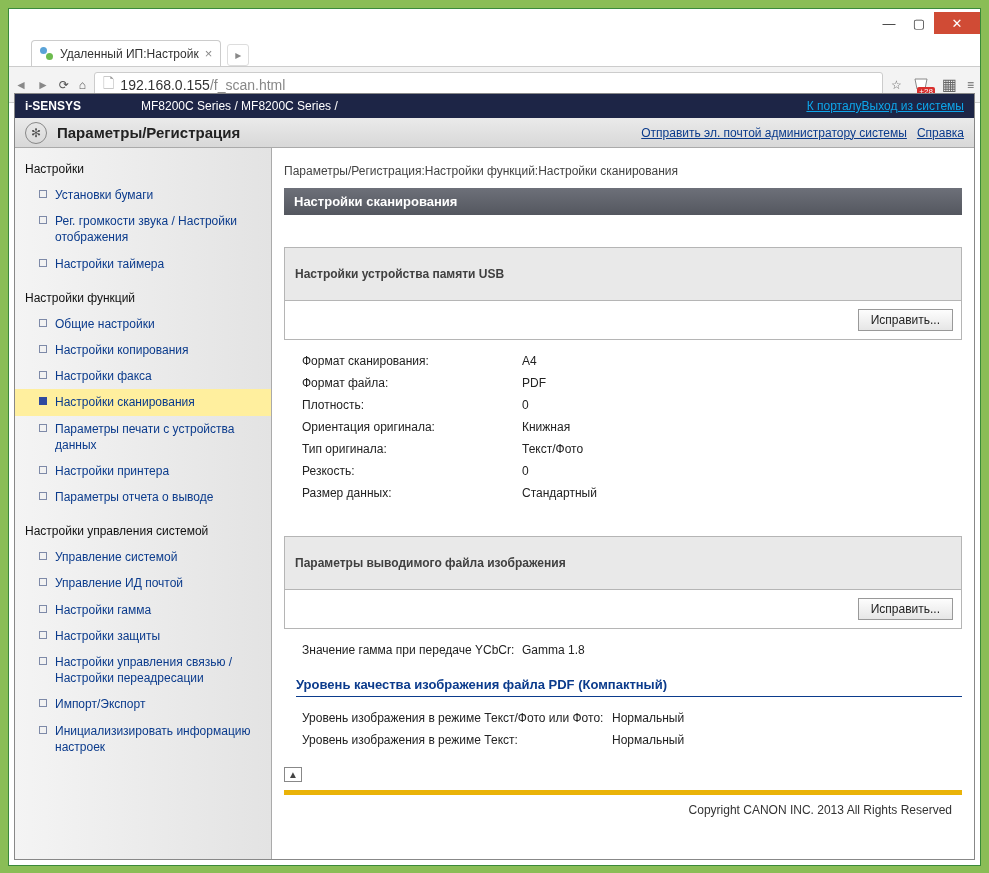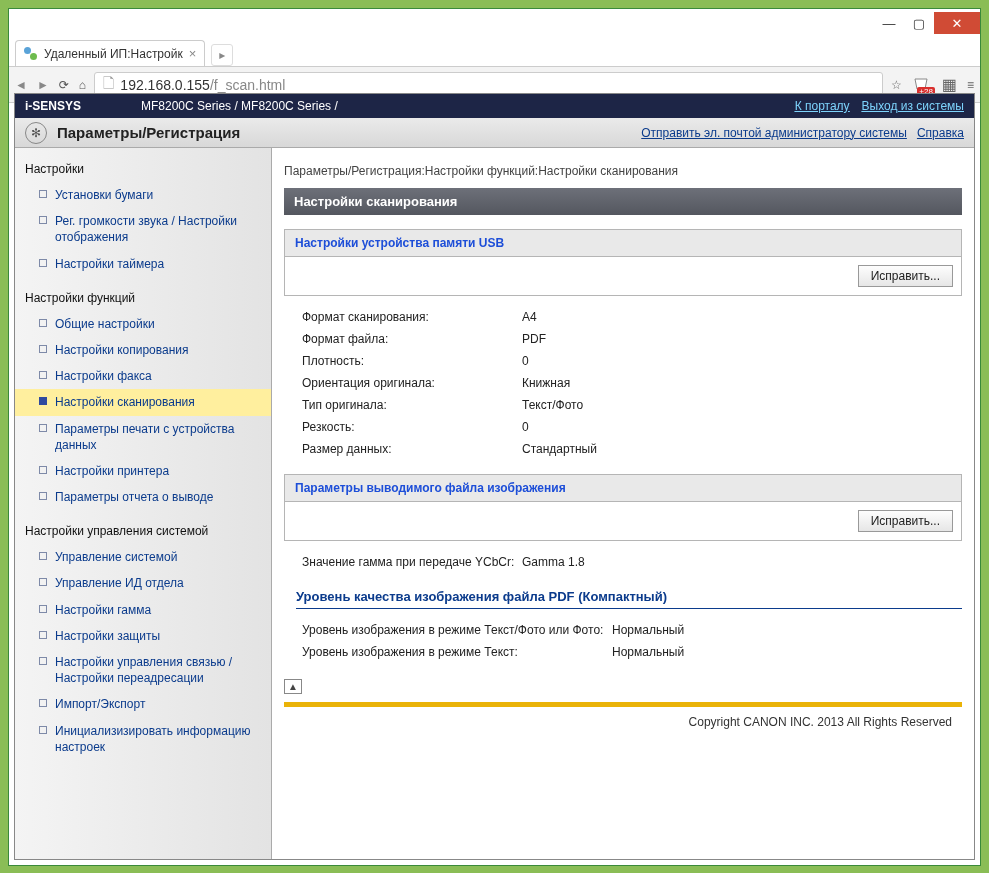--- a/index.html
+++ b/index.html
@@ -2,59 +2,59 @@
 <html><head>
 <meta charset="utf-8">
 <style>
   * { box-sizing: border-box; margin: 0; padding: 0; }
   body { font-family: Arial, sans-serif; font-size: 12px; background: #8abd56; width: 989px; height: 873px; overflow: hidden; }
   .window { background: #fff; width: 973px; height: 858px; margin: 8px; border: 1px solid #3a8a3a; position: relative; }
   .titlebar { height: 28px; background: #fff; display: flex; align-items: center; justify-content: flex-end; padding: 0 0; }
   .win-controls { display: flex; }
   .win-btn { width: 30px; height: 22px; display: flex; align-items: center; justify-content: center; font-size: 13px; color: #333; }
   .win-btn.close { background: #d04b35; color: #fff; width: 46px; }
-  .tabstrip { height: 30px; background: #fff; display: flex; align-items: flex-end; padding-left: 6px; border-bottom: 1px solid #ccc; }
+  .tabstrip { height: 30px; background: #fff; display: flex; align-items: flex-end; padding-left: 22px; border-bottom: 1px solid #ccc; }
   .tab { height: 26px; border-top-left-radius: 4px; border-top-right-radius: 4px; border: 1px solid #ccc; border-bottom: none; background: #f5f5f5; display: flex; align-items: center; padding: 0 8px; gap: 6px; font-size: 12px; color: #333; max-width: 200px; }
   .tab.active { background: #fff; }
   .favicon { width: 14px; height: 14px; position: relative; }
   .favicon::before { content: ""; position: absolute; width: 7px; height: 7px; border-radius: 50%; background: #5aa3d8; left: 0; top: 0; }
   .favicon::after { content: ""; position: absolute; width: 7px; height: 7px; border-radius: 50%; background: #6dbb4e; left: 6px; top: 6px; }
   .newtab { width: 22px; height: 22px; border: 1px solid #ddd; border-radius: 3px; margin-left: 6px; display:flex; align-items:center; justify-content:center; color:#888; font-size: 12px; }
   .toolbar { height: 36px; background: #f3f3f3; border-bottom: 1px solid #ccc; display: flex; align-items: center; padding: 0 6px; gap: 8px; }
   .navbtns { display: flex; gap: 10px; color: #888; }
   .navbtns .enabled { color: #555; }
   .url { flex: 1; height: 26px; border: 1px solid #ccc; border-radius: 3px; background: #fff; display: flex; align-items: center; padding: 0 8px; color: #333; font-size: 14px; }
   .urlhost { color: #333; }
   .urlpath { color: #888; }
   .tbicons { display: flex; gap: 10px; align-items: center; color: #666; }
   .ext-badge { position: relative; width: 20px; height: 18px; }
   .ext-badge svg { display:block; }
   .ext-badge .b { position: absolute; bottom: -2px; right: -3px; background: #d9302e; color: #fff; font-size: 8px; padding: 0 2px; border-radius: 2px; }
   .appframe { position: absolute; top: 84px; left: 5px; right: 5px; bottom: 5px; border: 1px solid #888; background: #fff; display: flex; flex-direction: column; }
   .appbar { background: #1d2546; color: #fff; height: 24px; display: flex; align-items: center; padding: 0 10px; font-size: 12px; }
   .appbar .device { margin-left: 60px; }
-  .appbar .right { margin-left: auto; display: flex; gap: 12px; color: #7dd3fc; text-decoration: underline; }
+  .appbar .right { margin-left: auto; display: flex; gap: 0; color: #0ea5e9; text-decoration: underline; }
   .appbar .right span { text-decoration: underline; cursor: pointer; }
   .secondbar { height: 30px; background: linear-gradient(#eaeaea,#d8d8d8); border-bottom: 1px solid #aaa; display: flex; align-items: center; padding: 0 10px; }
   .gear { width: 22px; height: 22px; border: 1px solid #888; border-radius: 50%; display: flex; align-items: center; justify-content: center; color: #555; margin-right: 10px; }
   .secondbar h1 { font-size: 15px; font-weight: bold; color: #222; }
   .secondbar .right { margin-left: auto; display: flex; gap: 10px; }
   .secondbar .right a { color: #0b3b8c; text-decoration: underline; font-size: 12px; cursor: pointer; }
   .content { flex: 1; display: flex; background: #fff; overflow: hidden; }
   .sidebar { width: 257px; background: linear-gradient(to right,#f4f4f4,#e3e3e3); border-right: 1px solid #aaa; padding: 8px 0; }
   .sidegroup { margin-bottom: 8px; }
   .sidehead { font-size: 12px; color: #111; padding: 6px 10px; }
   .sideitem { display: flex; align-items: flex-start; gap: 8px; padding: 5px 10px 5px 24px; color: #0b3b8c; cursor: pointer; font-size: 12px; line-height: 1.35; }
   .sideitem .sq { width: 8px; height: 8px; border: 1px solid #7e8aa8; margin-top: 3px; flex: 0 0 8px; }
   .sideitem.active { background: #ffef9e; }
   .sideitem.active .sq { background: #2f4a9f; border-color:#2f4a9f; }
   .main { flex: 1; padding: 10px 12px 0 12px; overflow: auto; }
   .breadcrumb { color: #444; font-size: 12px; padding: 6px 0 10px 0; }
   .titleband { background: linear-gradient(#6d7079,#54575f); color: #fff; font-weight: bold; padding: 6px 10px; font-size: 13px; }
-  .panelhead { border: 1px solid #b5b5b5; background: #e9e9e9; padding: 6px 10px; font-weight: bold; color: #1d4ed8; margin-top: 14px; }
+  .panelhead { border: 1px solid #b5b5b5; background: #e9e9e9; padding: 19px 10px; font-weight: bold; color: #404040; margin-top: 32px; }
   .panelbody { border: 1px solid #b5b5b5; border-top: none; padding: 8px; display: flex; justify-content: flex-end; background: #fff; }
   .editbtn { background: linear-gradient(#fdfdfd,#e6e6e6); border: 1px solid #999; padding: 3px 12px; cursor: pointer; font-size: 12px; color: #222; }
   .kvtable { margin: 10px 0 6px 18px; }
   .kvrow { display: flex; padding: 4px 0; font-size: 12px; color: #222; }
   .kvrow .k { width: 220px; }
   .subhead { color: #0b3b8c; font-weight: bold; border-bottom: 1px solid #0b3b8c; padding: 4px 0; margin: 12px 0 8px 12px; font-size: 13px; }
   .kvtable.wide .k { width: 310px; }
   .scrolltop { margin: 10px 0 0 0; display:inline-block; border:1px solid #888; padding:1px 3px; color:#444; font-size:10px; cursor:pointer; }
   .footer { border-top: 5px solid #eab308; margin-top: 8px; text-align: right; color: #333; font-size: 12px; padding: 8px 10px 0 0; background: #fff; }
   .tabtitle { white-space: nowrap; overflow: hidden; text-overflow: ellipsis; font-size: 12px; color:#333; max-width: 140px; }
@@ -175,21 +175,21 @@
             </div>
           </div>
           <div class="sidegroup">
             <div class="sidehead">Настройки управления системой</div>
             <div class="sideitem">
               <span class="sq"></span>
               <span>Управление системой</span>
             </div>
             <div class="sideitem">
               <span class="sq"></span>
-              <span>Управление ИД отдела</span>
+              <span>Управление ИД почтой</span>
             </div>
             <div class="sideitem">
               <span class="sq"></span>
               <span>Настройки гамма</span>
             </div>
             <div class="sideitem">
               <span class="sq"></span>
               <span>Настройки защиты</span>
             </div>
             <div class="sideitem">

